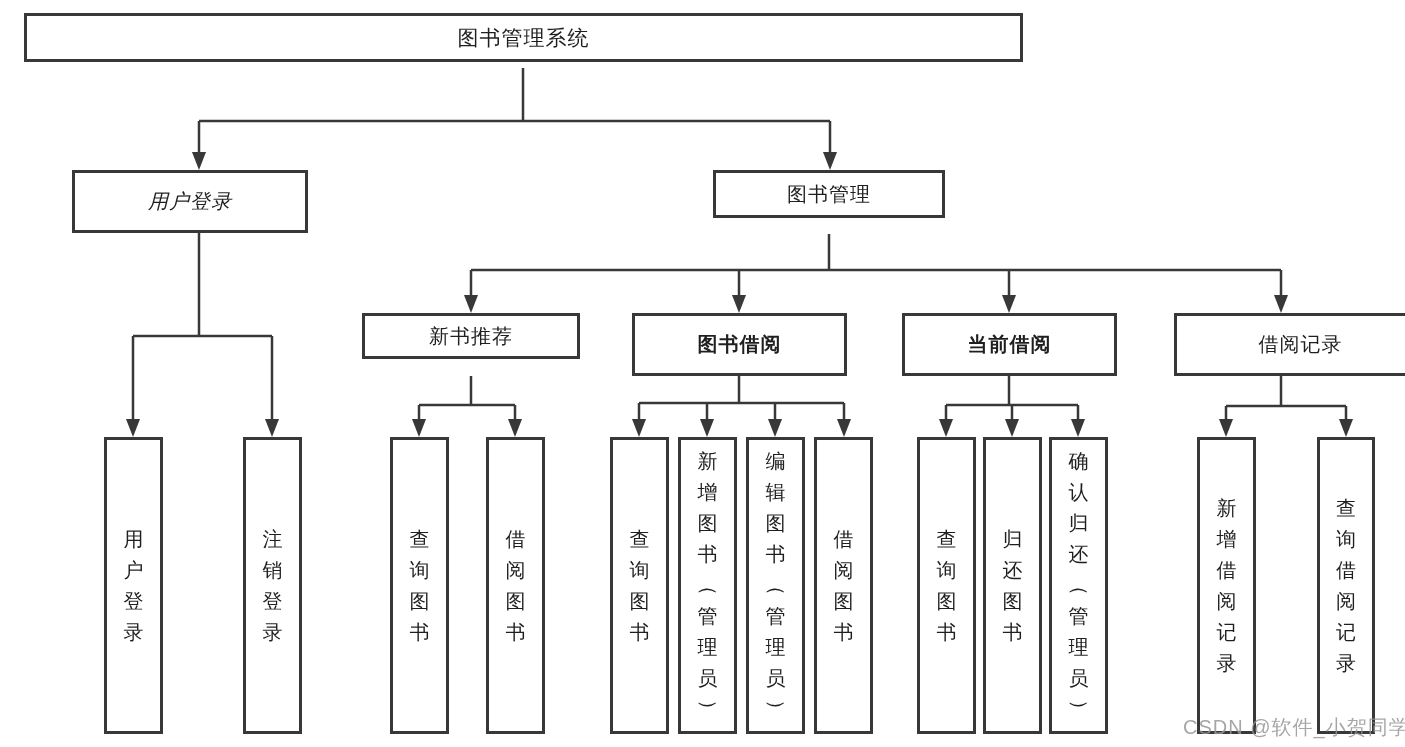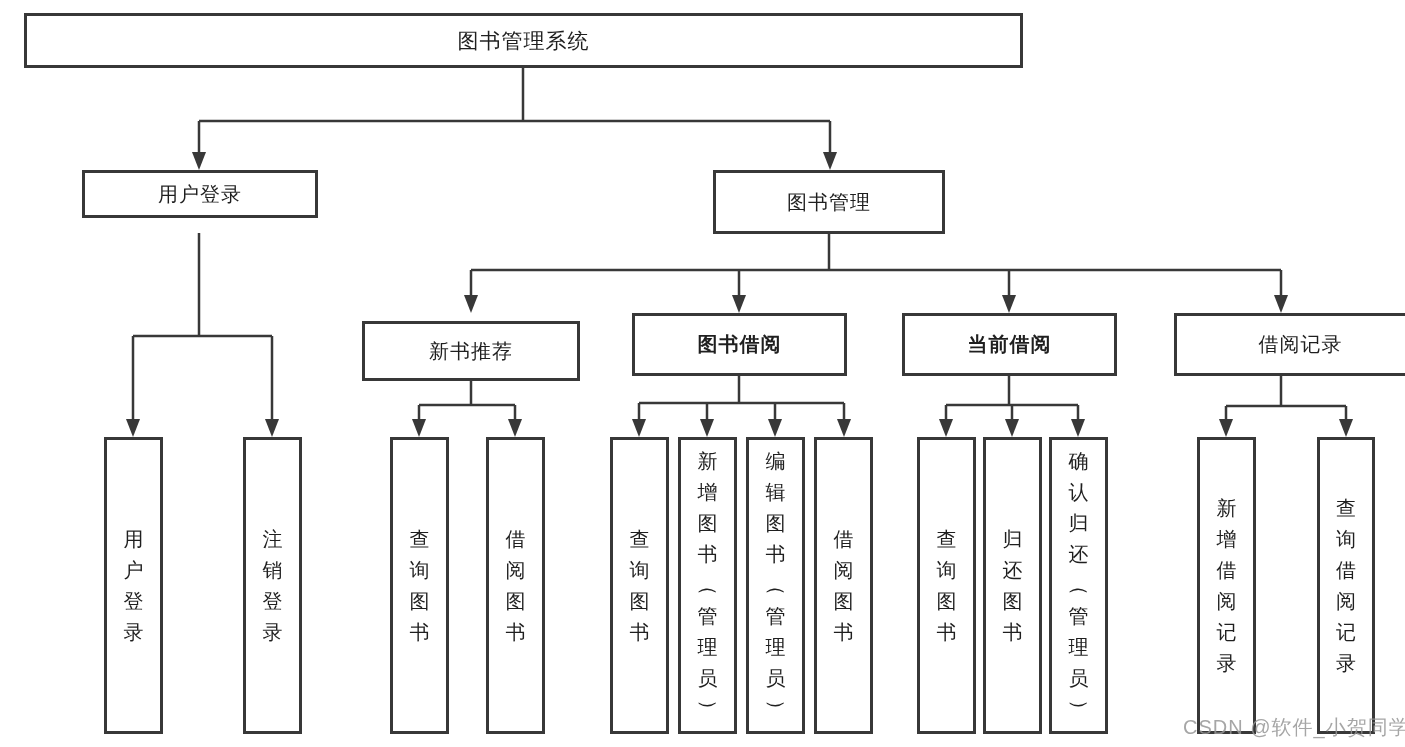--- a/index.html
+++ b/index.html
@@ -83,32 +83,32 @@
       <polygon points="768,419 782,419 775,437"></polygon>
       <polygon points="837,419 851,419 844,437"></polygon>
       <polygon points="939,419 953,419 946,437"></polygon>
       <polygon points="1005,419 1019,419 1012,437"></polygon>
       <polygon points="1071,419 1085,419 1078,437"></polygon>
       <polygon points="1219,419 1233,419 1226,437"></polygon>
       <polygon points="1339,419 1353,419 1346,437"></polygon>
     </g>
   </svg>
 
-  <div class="node" style="left:24px;top:13px;width:999px;height:55px;font-size:21px;">
+  <div class="node" style="left:24px;top:13px;width:999px;height:49px;font-size:21px;">
     <span>图书管理系统</span>
   </div>
 
-  <div class="node" style="left:82px;top:170px;width:236px;height:48px;">
+  <div class="node" style="left:72px;top:170px;width:236px;height:63px;font-style:italic;">
     <span>用户登录</span>
   </div>
-  <div class="node" style="left:713px;top:170px;width:232px;height:64px;">
+  <div class="node" style="left:713px;top:170px;width:232px;height:48px;">
     <span>图书管理</span>
   </div>
 
-  <div class="node" style="left:362px;top:321px;width:218px;height:60px;">
+  <div class="node" style="left:362px;top:313px;width:218px;height:46px;">
     <span>新书推荐</span>
   </div>
   <div class="node" style="left:632px;top:313px;width:215px;height:63px;font-weight:bold;">
     <span>图书借阅</span>
   </div>
   <div class="node" style="left:902px;top:313px;width:215px;height:63px;font-weight:bold;">
     <span>当前借阅</span>
   </div>
   <div class="node" style="left:1174px;top:313px;width:253px;height:63px;">
     <span>借阅记录</span>

